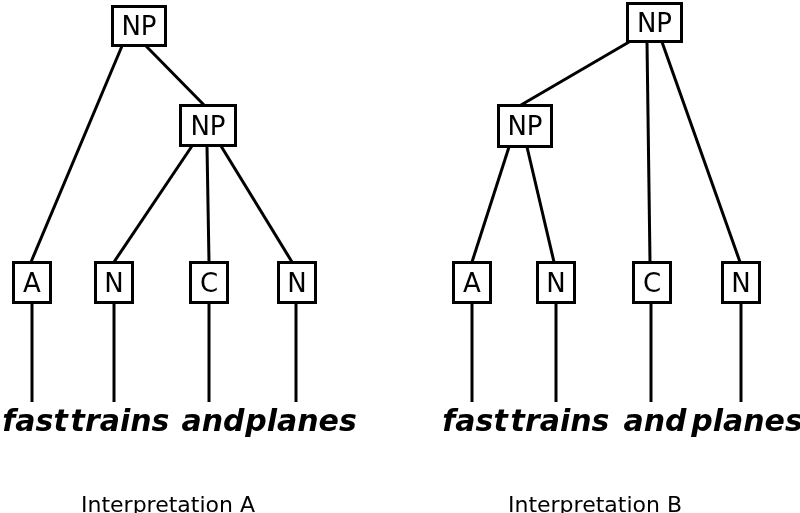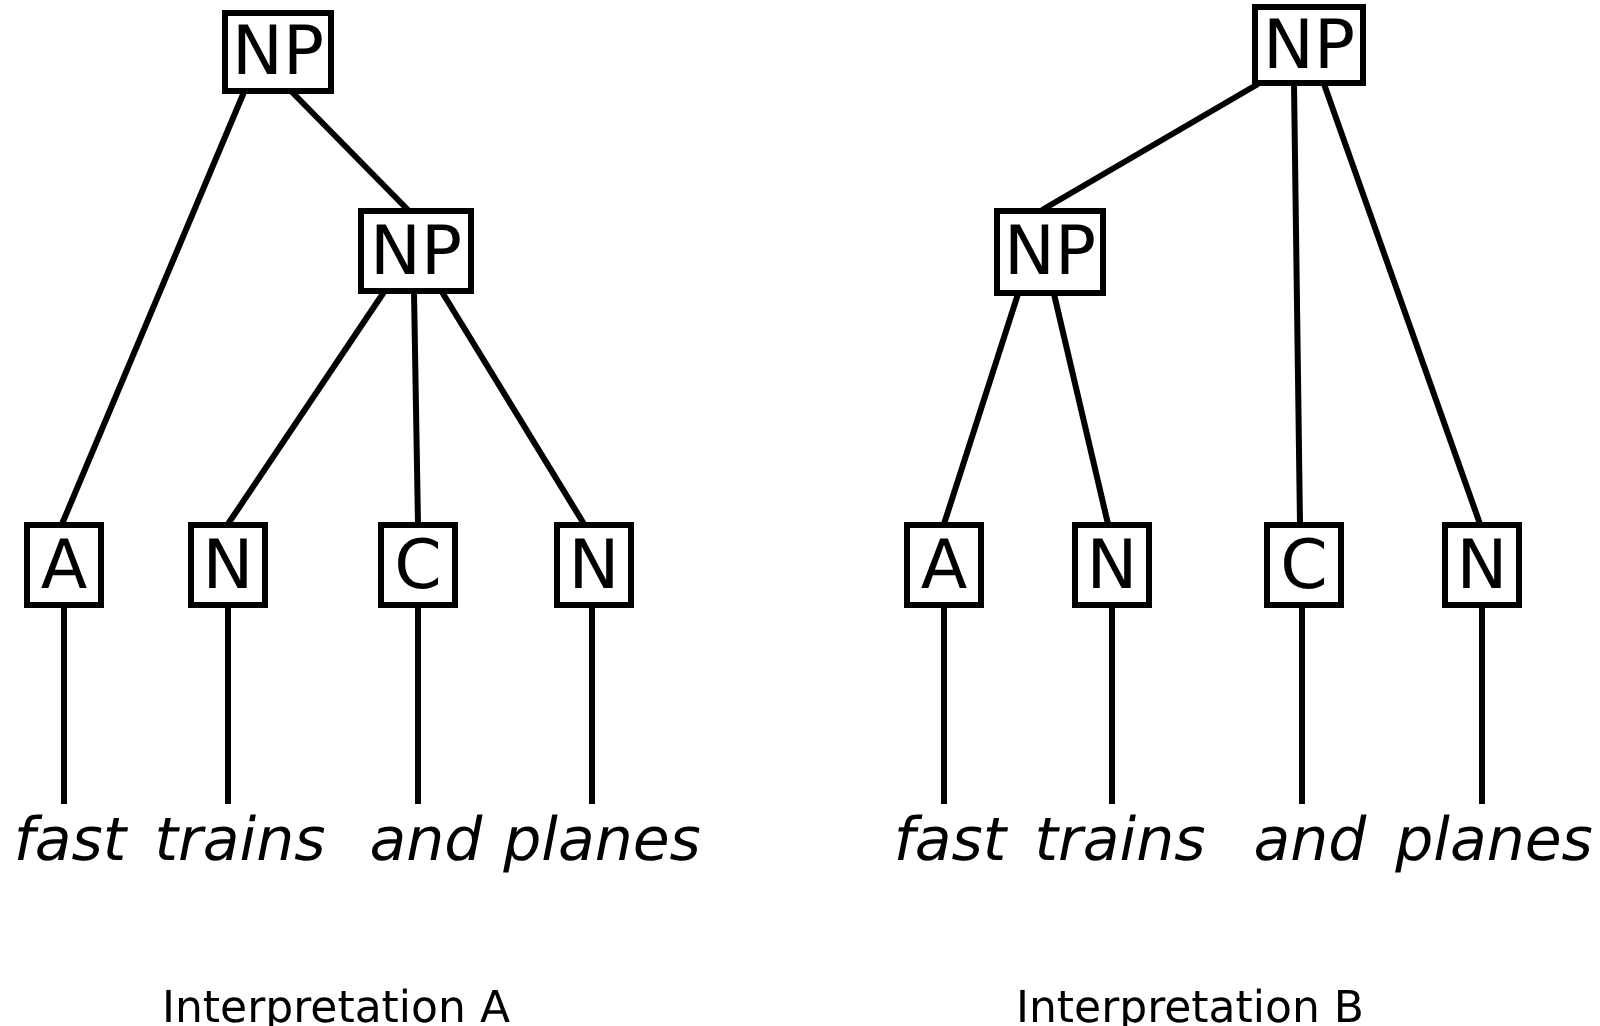--- a/index.html
+++ b/index.html
@@ -30,33 +30,34 @@
     stroke-width: 3;
   }
   .node-box {
     position: absolute;
     box-sizing: border-box;
     border: 3px solid #000000;
     background: #ffffff;
     display: flex;
     align-items: center;
     justify-content: center;
-    font-size: 34px;
+    font-size: 26px;
     line-height: 1;
     color: #000000;
   }
   .word {
     position: absolute;
     top: 406px;
     transform: translateX(-50%);
     font-style: italic;
     font-size: 30px;
     line-height: 1;
     white-space: nowrap;
     color: #000000;
+    font-weight: bold;
   }
   .caption {
     position: absolute;
     top: 470px;
     transform: translateX(-50%);
     font-size: 22px;
     line-height: 1.1;
     white-space: nowrap;
     color: #000000;
     margin-top: 23px;

